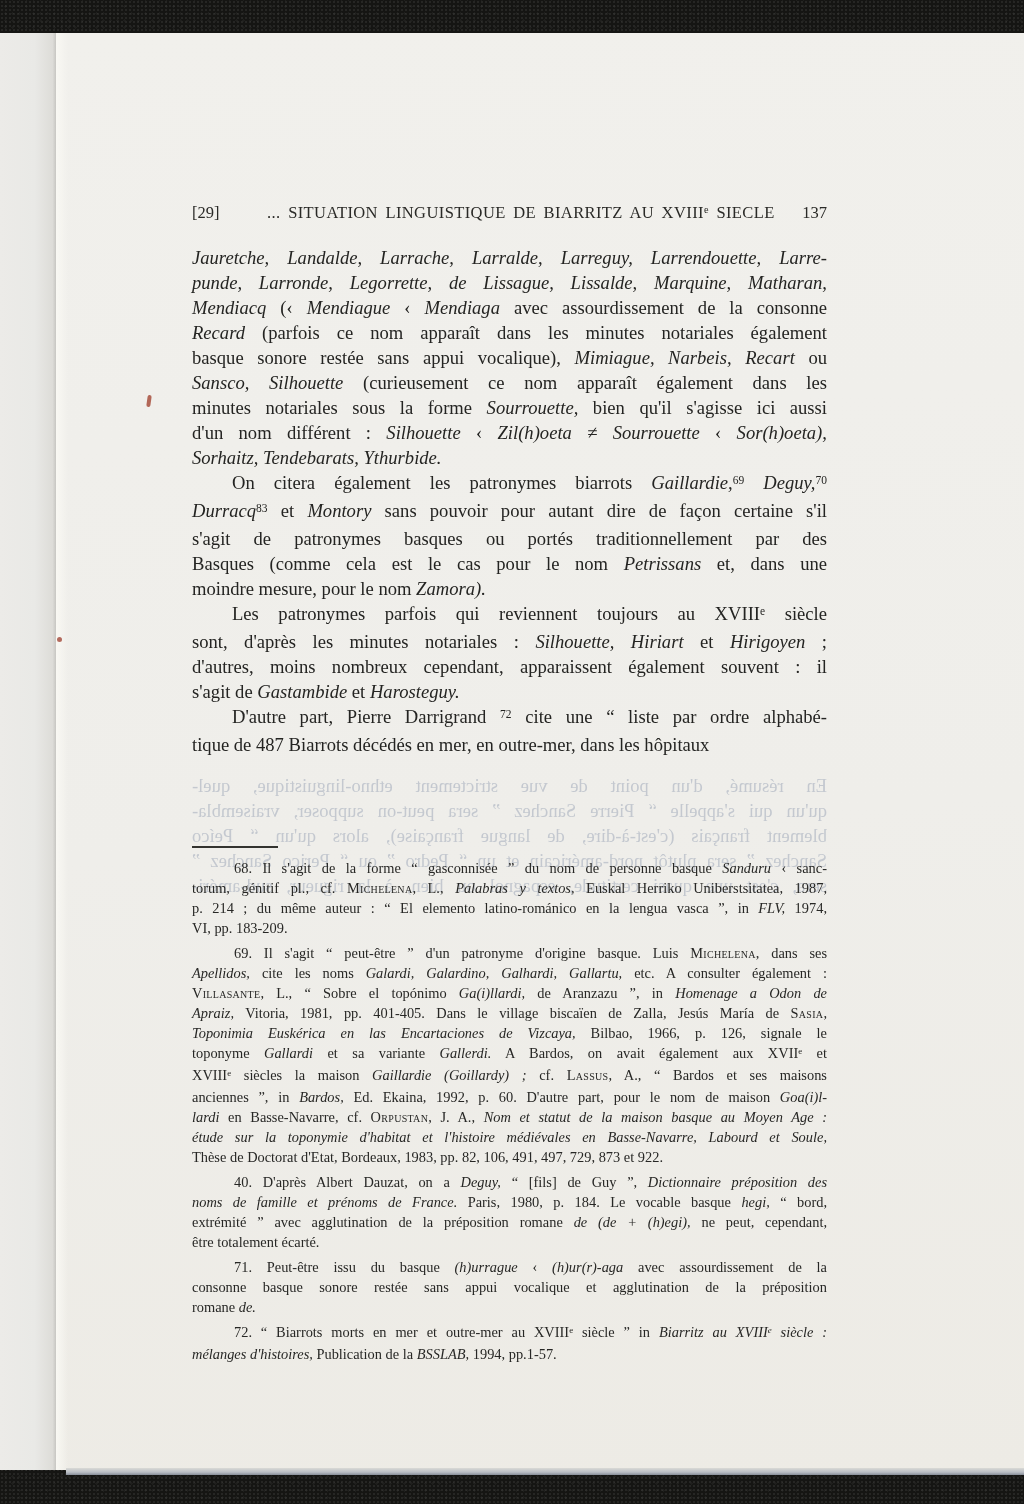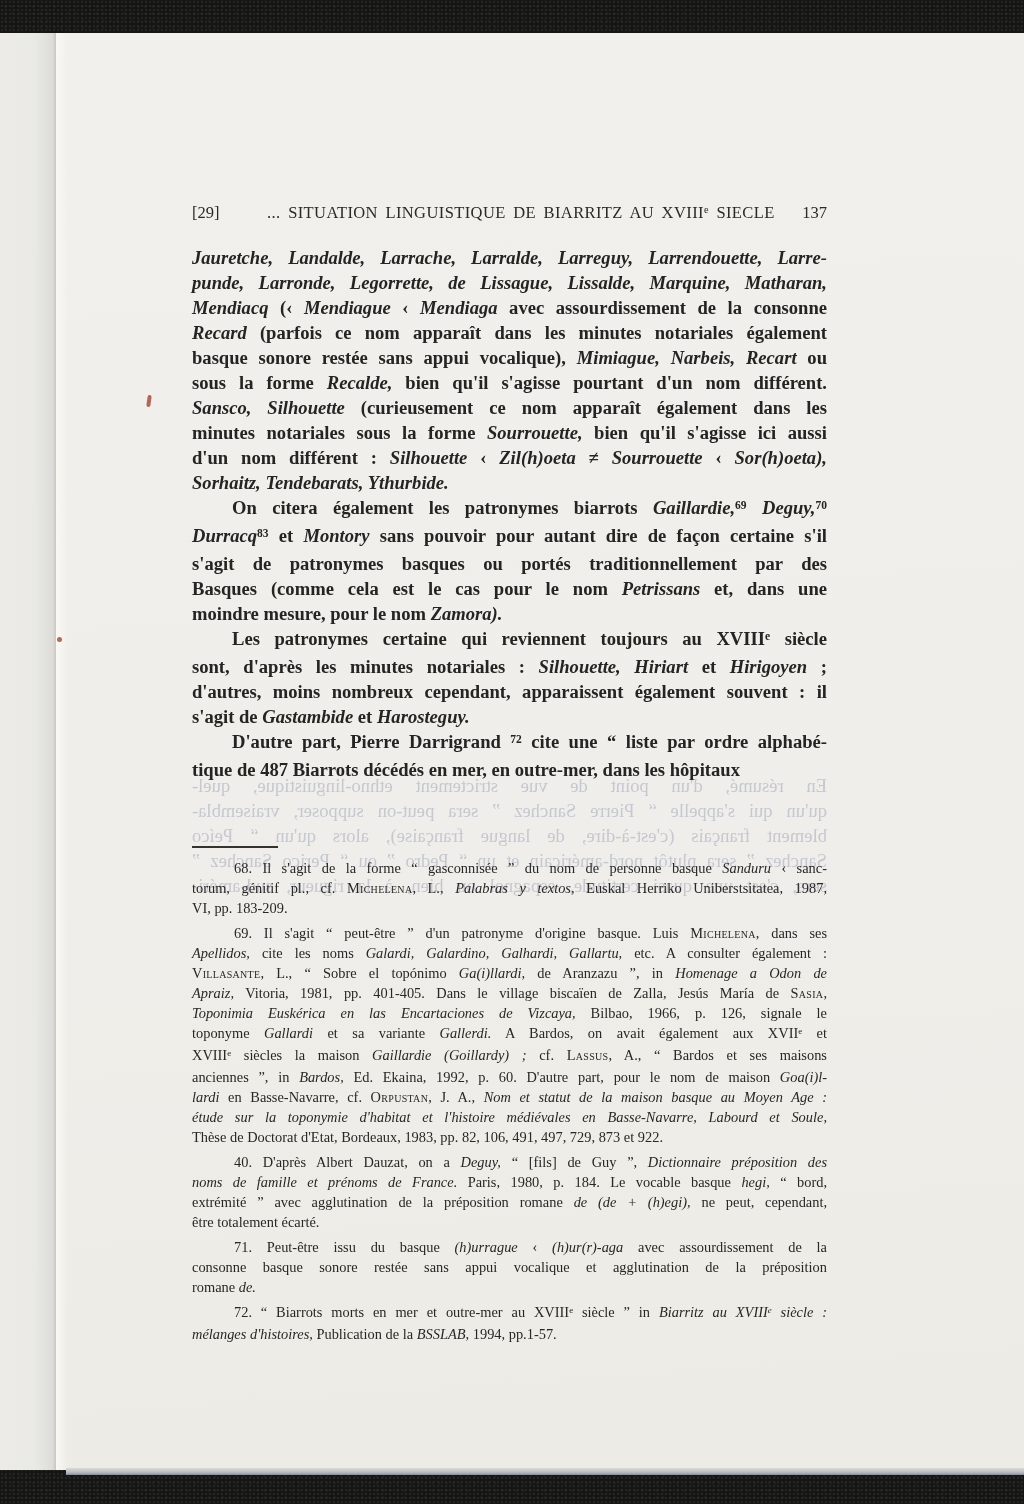--- a/index.html
+++ b/index.html
@@ -22,21 +22,21 @@
   .page-edge-right{position:absolute;right:-4px;top:-3px;width:8px;height:1442px;
         background:linear-gradient(to right,#e6e8ea 0%,#b3b9c2 55%,#707681 100%);}
   .page-edge-bottom{position:absolute;left:10px;right:-2px;bottom:-5px;height:7px;
         background:linear-gradient(to bottom,#dadad6 0%,#b9bdc4 60%,#878d98 100%);}
   .header{position:absolute;top:170px;left:136px;width:635px;display:flex;
         justify-content:space-between;align-items:baseline;
         font-size:16.5px;color:#2a2a27;letter-spacing:0.4px;word-spacing:3px;}
   .running-title{flex:1;text-align:center;padding-left:20px;}
   .marker,.pagenum{letter-spacing:0;word-spacing:0;}
   .bodytext{position:absolute;top:212px;left:136px;width:635px;z-index:2;
-        font-size:18.6px;line-height:25px;color:#242422;font-weight:bold;}
+        font-size:18.6px;line-height:25px;color:#242422;}
   .footnotes{position:absolute;top:825px;left:136px;width:635px;z-index:2;
         font-size:14.4px;line-height:20px;color:#272725;}
   .footnotes .para{margin-bottom:5px;}
   .para{margin:0;}
   .line{text-align:justify;text-align-last:justify;}
   .line.last{text-align-last:left;}
   .para.indent .line:first-child{text-indent:40px;}
   .footnotes .para.indent .line:first-child{text-indent:42px;}
   .it{font-style:italic;}
   .sc{font-variant:small-caps;letter-spacing:0.3px;}
@@ -76,51 +76,51 @@
         <div class="gline">sera, c'est une quasi certitude, espagnol ou bien, à la rigueur, sud-améri-</div>
       </div>
 
     <div class="bodytext">
         <div class="para">
           <div class="line"><span class="it">Jauretche, Landalde, Larrache, Larralde, Larreguy, Larrendouette, Larre-</span></div>
           <div class="line"><span class="it">punde, Larronde, Legorrette, de Lissague, Lissalde, Marquine, Matharan,</span></div>
           <div class="line"><span class="it">Mendiacq</span><span> (‹ </span><span class="it">Mendiague</span><span> ‹ </span><span class="it">Mendiaga</span><span> avec assourdissement de la consonne</span></div>
           <div class="line"><span class="it">Recard</span><span> (parfois ce nom apparaît dans les minutes notariales également</span></div>
           <div class="line"><span>basque sonore restée sans appui vocalique), </span><span class="it">Mimiague, Narbeis, Recart</span><span> ou</span></div>
-          <div class="line"><span>sous la forme </span><span class="it">Recalde,</span><span> bien qu'il s'agisse pourtant d'un nom différent.</span></div>
           <div class="line"><span class="it">Sansco, Silhouette</span><span> (curieusement ce nom apparaît également dans les</span></div>
           <div class="line"><span>minutes notariales sous la forme </span><span class="it">Sourrouette,</span><span> bien qu'il s'agisse ici aussi</span></div>
           <div class="line"><span>d'un nom différent : </span><span class="it">Silhouette</span><span> ‹ </span><span class="it">Zil(h)oeta</span><span> ≠ </span><span class="it">Sourrouette</span><span> ‹ </span><span class="it">Sor(h)oeta),</span></div>
           <div class="line last"><span class="it">Sorhaitz, Tendebarats, Ythurbide.</span></div>
         </div>
         <div class="para indent">
           <div class="line"><span>On citera également les patronymes biarrots </span><span class="it">Gaillardie,</span><span class="sup">69</span><span> </span><span class="it">Deguy,</span><span class="sup">70</span></div>
           <div class="line"><span class="it">Durracq</span><span class="sup">83</span><span> et </span><span class="it">Montory</span><span> sans pouvoir pour autant dire de façon certaine s'il</span></div>
           <div class="line"><span>s'agit de patronymes basques ou portés traditionnellement par des</span></div>
           <div class="line"><span>Basques (comme cela est le cas pour le nom </span><span class="it">Petrissans</span><span> et, dans une</span></div>
           <div class="line last"><span>moindre mesure, pour le nom </span><span class="it">Zamora).</span></div>
         </div>
         <div class="para indent">
-          <div class="line"><span>Les patronymes certaine qui reviennent toujours au XVIII</span><span class="sup">e</span><span> siècle</span></div>
+          <div class="line"><span>Les patronymes parfois qui reviennent toujours au XVIII</span><span class="sup">e</span><span> siècle</span></div>
           <div class="line"><span>sont, d'après les minutes notariales : </span><span class="it">Silhouette, Hiriart</span><span> et </span><span class="it">Hirigoyen</span><span> ;</span></div>
           <div class="line"><span>d'autres, moins nombreux cependant, apparaissent également souvent : il</span></div>
           <div class="line last"><span>s'agit de </span><span class="it">Gastambide</span><span> et </span><span class="it">Harosteguy.</span></div>
         </div>
         <div class="para indent">
           <div class="line"><span>D'autre part, Pierre Darrigrand </span><span class="sup">72</span><span> cite une “ liste par ordre alphabé-</span></div>
           <div class="line last"><span>tique de 487 Biarrots décédés en mer, en outre-mer, dans les hôpitaux</span></div>
         </div>
       </div>
 
     <div class="fnsep"></div>
 
     <div class="footnotes">
         <div class="para indent">
           <div class="line"><span>68. Il s'agit de la forme “ gasconnisée ” du nom de personne basque </span><span class="it">Sanduru</span><span> ‹ sanc-</span></div>
           <div class="line"><span>torum, génitif pl., cf. </span><span class="sc">Michelena</span><span>, L., </span><span class="it">Palabras y textos,</span><span> Euskal Herriko Uniberstsitatea, 1987,</span></div>
+          <div class="line"><span>p. 214 ; du même auteur : “ El elemento latino-románico en la lengua vasca ”, in </span><span class="it">FLV,</span><span> 1974,</span></div>
           <div class="line last"><span>VI, pp. 183-209.</span></div>
         </div>
         <div class="para indent">
           <div class="line"><span>69. Il s'agit “ peut-être ” d'un patronyme d'origine basque. Luis </span><span class="sc">Michelena</span><span>, dans ses</span></div>
           <div class="line"><span class="it">Apellidos,</span><span> cite les noms </span><span class="it">Galardi, Galardino, Galhardi, Gallartu,</span><span> etc. A consulter également :</span></div>
           <div class="line"><span class="sc">Villasante</span><span>, L., “ Sobre el topónimo </span><span class="it">Ga(i)llardi,</span><span> de Aranzazu ”, in </span><span class="it">Homenage a Odon de</span></div>
           <div class="line"><span class="it">Apraiz,</span><span> Vitoria, 1981, pp. 401-405. Dans le village biscaïen de Zalla, Jesús María de </span><span class="sc">Sasia</span><span>,</span></div>
           <div class="line"><span class="it">Toponimia Euskérica en las Encartaciones de Vizcaya,</span><span> Bilbao, 1966, p. 126, signale le</span></div>
           <div class="line"><span>toponyme </span><span class="it">Gallardi</span><span> et sa variante </span><span class="it">Gallerdi.</span><span> A Bardos, on avait également aux XVII</span><span class="sup">e</span><span> et</span></div>
           <div class="line"><span>XVIII</span><span class="sup">e</span><span> siècles la maison </span><span class="it">Gaillardie (Goillardy) ;</span><span> cf. </span><span class="sc">Lassus</span><span>, A., “ Bardos et ses maisons</span></div>

